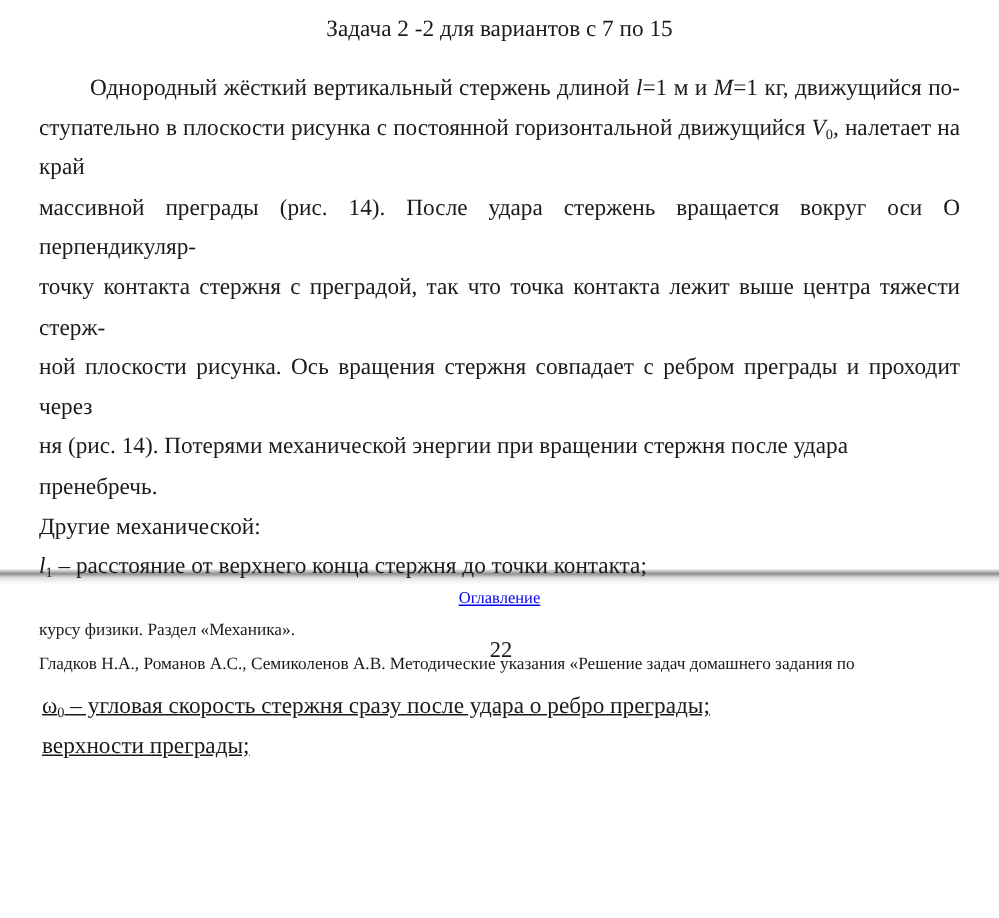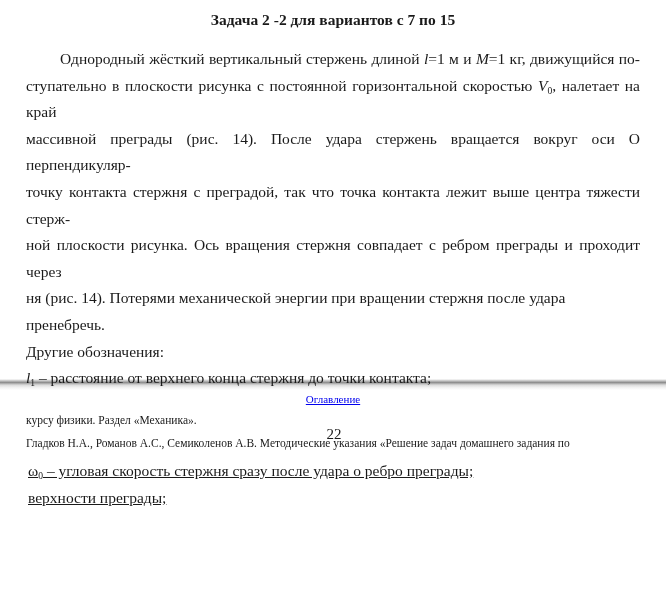--- a/index.html
+++ b/index.html
@@ -11,21 +11,21 @@
     color: #1a1a1a;
     -webkit-font-smoothing: antialiased;
   }
   .page { position: relative; }
   .page1 { height: 369px; }
   .page1-inner { padding: 0 26px; }
   .doc-title {
     margin-top: 10px;
     height: 20px; line-height: 20px;
     text-align: center;
-    font-weight: bold;
+    font-weight: normal;
     font-size: 15.5px;
   }
   .para { margin-top: 16px; font-size: 15.5px; }
   .tline { line-height: 26.6px; white-space: nowrap; }
   .tline.wrapok { white-space: normal; }
   .just { white-space: normal; text-align: justify; text-align-last: justify; }
   .indent { text-indent: 34px; }
   sub {
     font-size: 0.62em;
     line-height: 0;
@@ -61,26 +61,26 @@
 </style>
 </head>
 <body>
 
 <div class="page page1">
   <div class="page1-inner">
     <div class="doc-title">Задача 2 -2 для вариантов с 7 по 15</div>
 
     <div class="para">
       <div class="tline just indent"><span>Однородный жёсткий вертикальный стержень длиной </span><span style="font-style: italic;">l</span><span>=1 м и </span><span style="font-style: italic;">M</span><span>=1 кг, движущийся по-</span></div>
-      <div class="tline just"><span>ступательно в плоскости рисунка с постоянной горизонтальной скоростью </span><span style="font-style: italic;">V</span><sub>0</sub><span>, налетает на край</span></div>
+      <div class="tline just"><span>ступательно в плоскости рисунка с постоянной горизонтальной движущийся </span><span style="font-style: italic;">V</span><sub>0</sub><span>, налетает на край</span></div>
       <div class="tline just"><span>массивной преграды (рис. 14). После удара стержень вращается вокруг оси О перпендикуляр-</span></div>
       <div class="tline just"><span>точку контакта стержня с преградой, так что точка контакта лежит выше центра тяжести стерж-</span></div>
       <div class="tline just"><span>ной плоскости рисунка. Ось вращения стержня совпадает с ребром преграды и проходит через</span></div>
       <div class="tline wrapok"><span>ня (рис. 14). Потерями механической энергии при вращении стержня после удара пренебречь.</span></div>
-      <div class="tline wrapok"><span>Другие обозначения:</span></div>
+      <div class="tline wrapok"><span>Другие механической:</span></div>
       <div class="tline wrapok"><span style="font-style: italic;">l</span><sub>1</sub><span> – расстояние от верхнего конца стержня до точки контакта;</span></div>
     </div>
 
     <div class="toc-line">
       <span class="toc-link">Оглавление</span>
     </div>
 
     <div class="footnote">
       <div class="fline">курсу физики. Раздел «Механика».</div>
       <div class="fline">Гладков Н.А., Романов А.С., Семиколенов А.В. Методические указания «Решение задач домашнего задания по</div>

